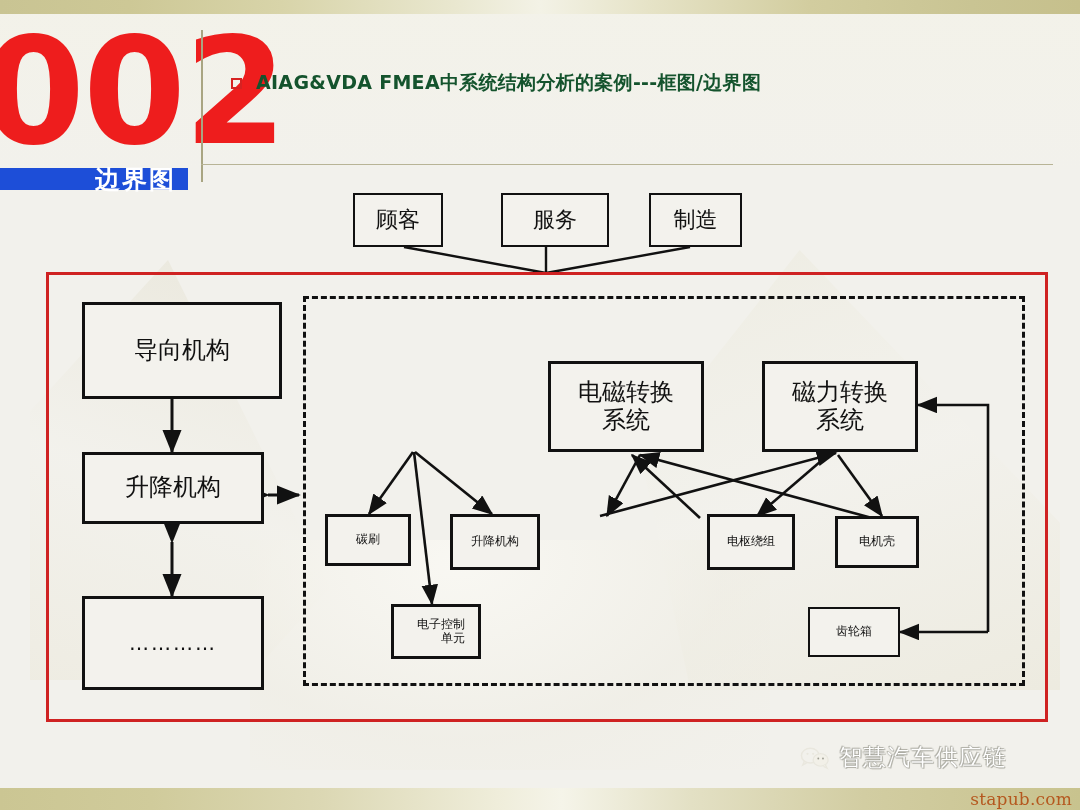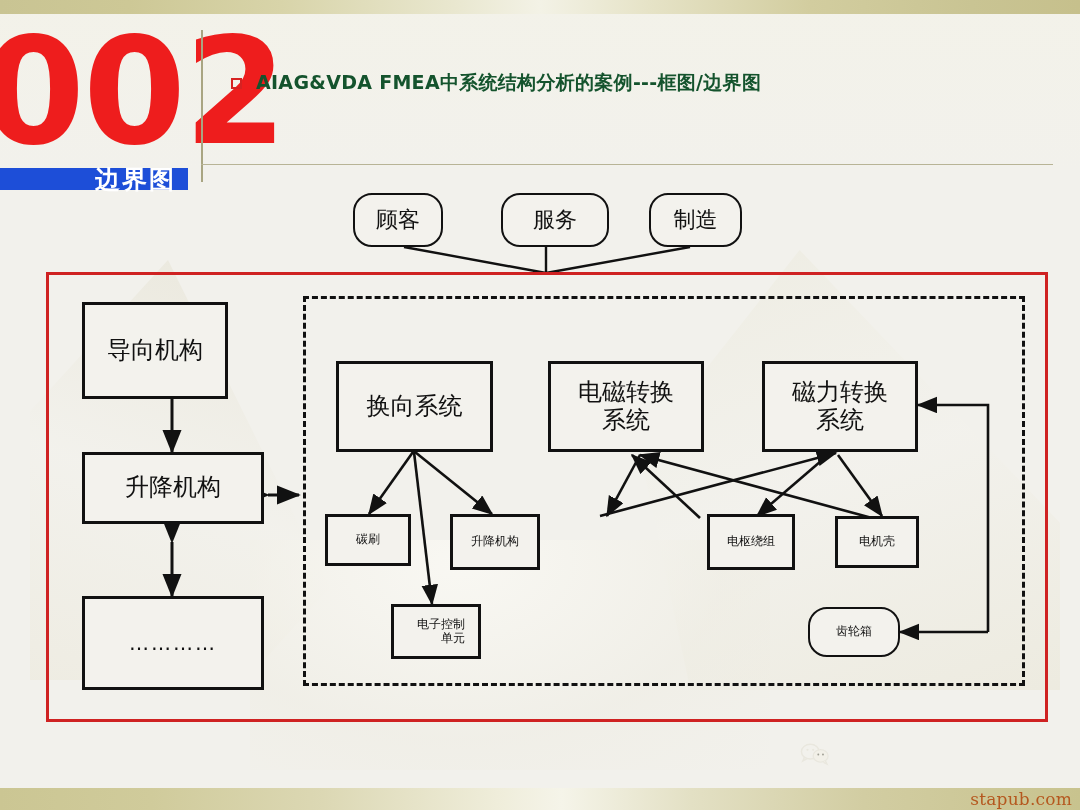--- a/index.html
+++ b/index.html
@@ -106,21 +106,21 @@
 
   .node {
     position: absolute; box-sizing: border-box;
     background: #f3f2ed;
     border: 3px solid #111111;
     display: flex; align-items: center; justify-content: center;
     text-align: center; color: #111111;
     font-family: "DejaVu Sans", "Liberation Sans", sans-serif;
     line-height: 1.15;
   }
-  .node.thin { border-width: 2px; border-radius: 19px; }
+  .node.thin { border-width: 2px; }
   .node.t-md  { font-size: 12px; }
   .node.t-lg  { font-size: 22px; }
   .node.t-xl  { font-size: 24px; }
   .node.dots { letter-spacing: 2px; font-size: 20px; }
 
   svg.wires { position: absolute; left: 0; top: 0; width: 1080px; height: 810px; pointer-events: none; }
 
   
   .wm {
     position: absolute; left: 800px; top: 742px;
@@ -203,33 +203,30 @@
   <div class="node thin t-lg" style="left:353px; top:193px; width:90px; height:54px;">
     <span>顾客</span>
   </div>
   <div class="node thin t-lg" style="left:501px; top:193px; width:108px; height:54px;">
     <span>服务</span>
   </div>
   <div class="node thin t-lg" style="left:649px; top:193px; width:93px; height:54px;">
     <span>制造</span>
   </div>
 
-  <div class="node t-xl" style="left:82px; top:302px; width:146px; height:97px;">
+  <div class="node t-xl" style="left:82px; top:302px; width:200px; height:97px;">
     <span>导向机构</span>
   </div>
   <div class="node t-xl" style="left:82px; top:452px; width:182px; height:72px;">
     <span>升降机构</span>
   </div>
   <div class="node t-xl dots" style="left:82px; top:596px; width:182px; height:94px;">
     <span>…………</span>
   </div>
 
-  <div class="node t-xl" style="left:336px; top:361px; width:157px; height:91px;">
-    <span>换向系统</span>
-  </div>
   <div class="node t-xl" style="left:548px; top:361px; width:156px; height:91px;">
     <span style="display:block; width:110px;">电磁转换系统</span>
   </div>
   <div class="node t-xl" style="left:762px; top:361px; width:156px; height:91px;">
     <span style="display:block; width:110px;">磁力转换系统</span>
   </div>
 
   <div class="node t-md" style="left:325px; top:514px; width:86px; height:52px;">
     <span>碳刷</span>
   </div>
@@ -255,15 +252,16 @@
         <ellipse cx="11" cy="9.5" rx="9.5" ry="7.8" fill="none" stroke="#e9e7de" stroke-width="1.6"></ellipse>
         <path d="M5 15 L3 19.5 L7.5 17" fill="none" stroke="#e9e7de" stroke-width="1.6"></path>
         <circle cx="8" cy="7.5" r="1.2" fill="#e9e7de"></circle>
         <circle cx="14" cy="7.5" r="1.2" fill="#e9e7de"></circle>
         <ellipse cx="22" cy="14" rx="8" ry="6.6" fill="#f2f0e8" stroke="#e9e7de" stroke-width="1.4"></ellipse>
         <path d="M27 19 L29 23 L25 21" fill="#f2f0e8" stroke="#e9e7de" stroke-width="1.4"></path>
         <circle cx="19.5" cy="12.5" r="1" fill="#9a998e"></circle>
         <circle cx="24.5" cy="12.5" r="1" fill="#9a998e"></circle>
       </svg>
     </span>
+    <span>智慧汽车供应链</span>
   </div>
 
 </div>
 
 </body></html>

